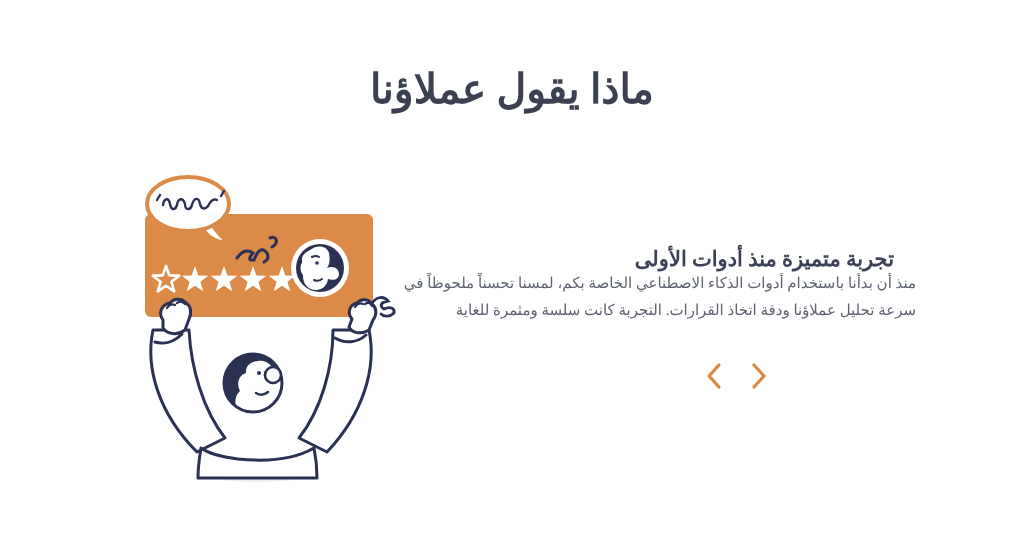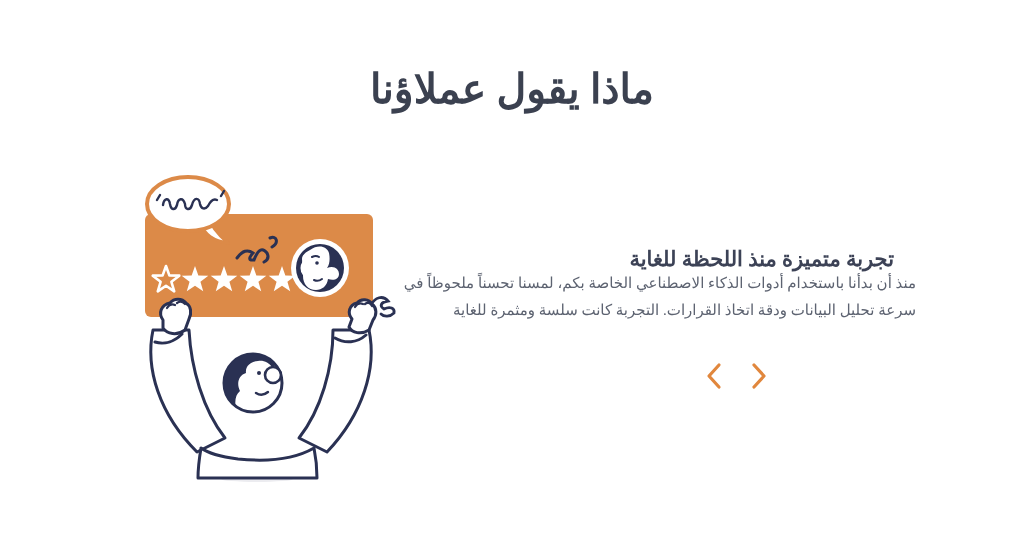--- a/index.html
+++ b/index.html
@@ -108,25 +108,25 @@
         <path d="M58,158 C53,151 56,143 65,141 C69,136 77,136 81,141 C86,144 87,151 84,157 L80,168 C72,174 62,172 58,166 Z" fill="#ffffff" stroke="#2A3153" stroke-width="3" stroke-linejoin="round"></path>
         <path d="M62,146 q3,-5 8,-3 M72,141 q4,-3 8,1" fill="none" stroke="#2A3153" stroke-width="2.2" stroke-linecap="round"></path>
         <path d="M247,157 C242,151 244,143 252,141 C256,136 264,137 267,142 C272,146 272,153 268,158 L264,168 C256,173 247,171 244,165 Z" fill="#ffffff" stroke="#2A3153" stroke-width="3" stroke-linejoin="round"></path>
         <path d="M250,145 q3,-5 8,-3 M260,142 q4,-3 7,2" fill="none" stroke="#2A3153" stroke-width="2.2" stroke-linecap="round"></path>
       </g>
 
       <path d="M50,180 C60,183 70,179 77,172 M230,176 C240,182 252,181 261,173" fill="none" stroke="#2A3153" stroke-width="3" stroke-linecap="round"></path>
     </svg>
   </div>
 
-  <h3 class="slide-heading">تجربة متميزة منذ اللحظة للغاية</h3>
+  <h3 class="slide-heading">تجربة متميزة منذ أدوات الأولى</h3>
 
   <div class="slide-quote">
     <div class="quote-line">منذ أن بدأنا باستخدام أدوات الذكاء الاصطناعي الخاصة بكم، لمسنا تحسناً ملحوظاً في</div>
-    <div class="quote-line">سرعة تحليل البيانات ودقة اتخاذ القرارات. التجربة كانت سلسة ومثمرة للغاية</div>
+    <div class="quote-line">سرعة تحليل عملاؤنا ودقة اتخاذ القرارات. التجربة كانت سلسة ومثمرة للغاية</div>
   </div>
 
   <div class="carousel-nav">
     <button class="nav-btn" aria-label="previous">
       <svg width="26" height="32" viewBox="0 0 26 32">
         <polyline points="17,5 7,16 17,27" fill="none" stroke="#E1873D" stroke-width="3.2" stroke-linecap="round" stroke-linejoin="round"></polyline>
       </svg>
     </button>
     <button class="nav-btn" aria-label="next">
       <svg width="26" height="32" viewBox="0 0 26 32">

